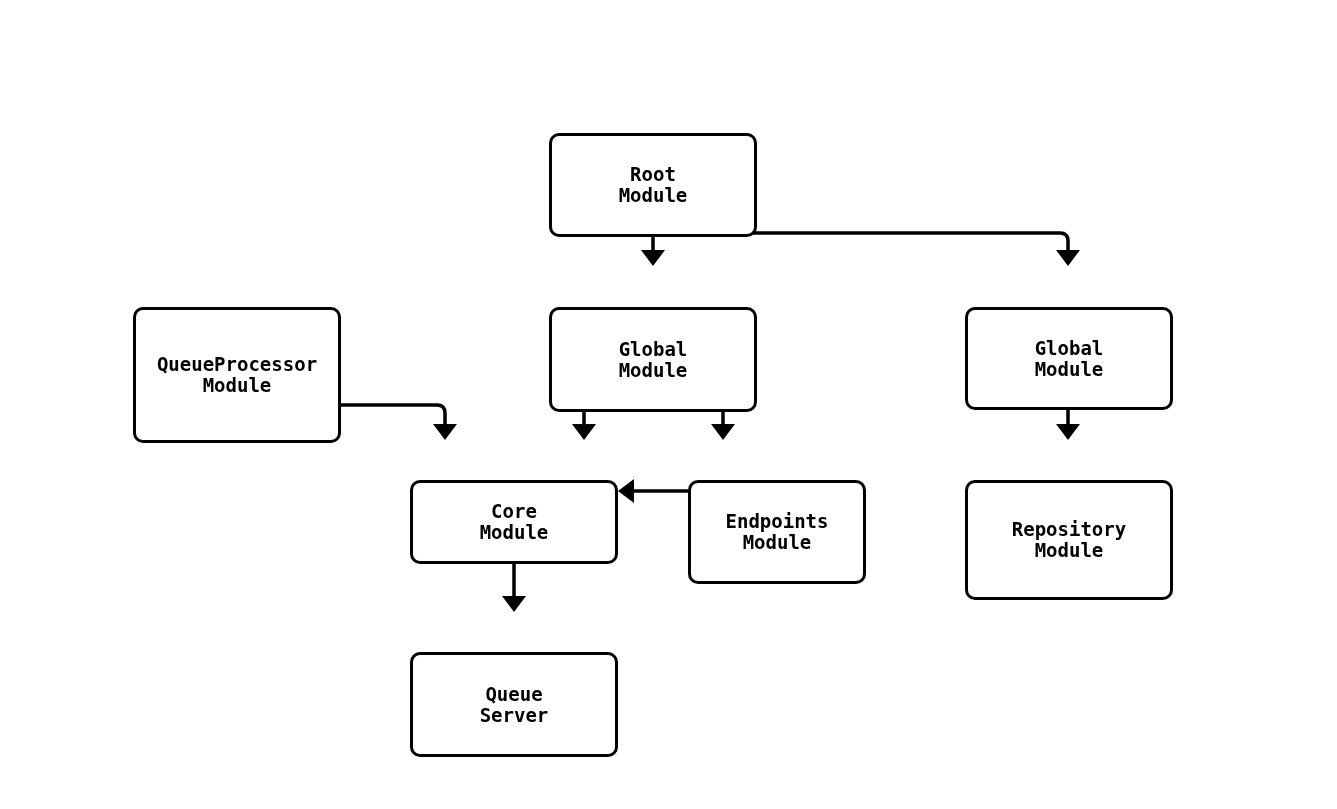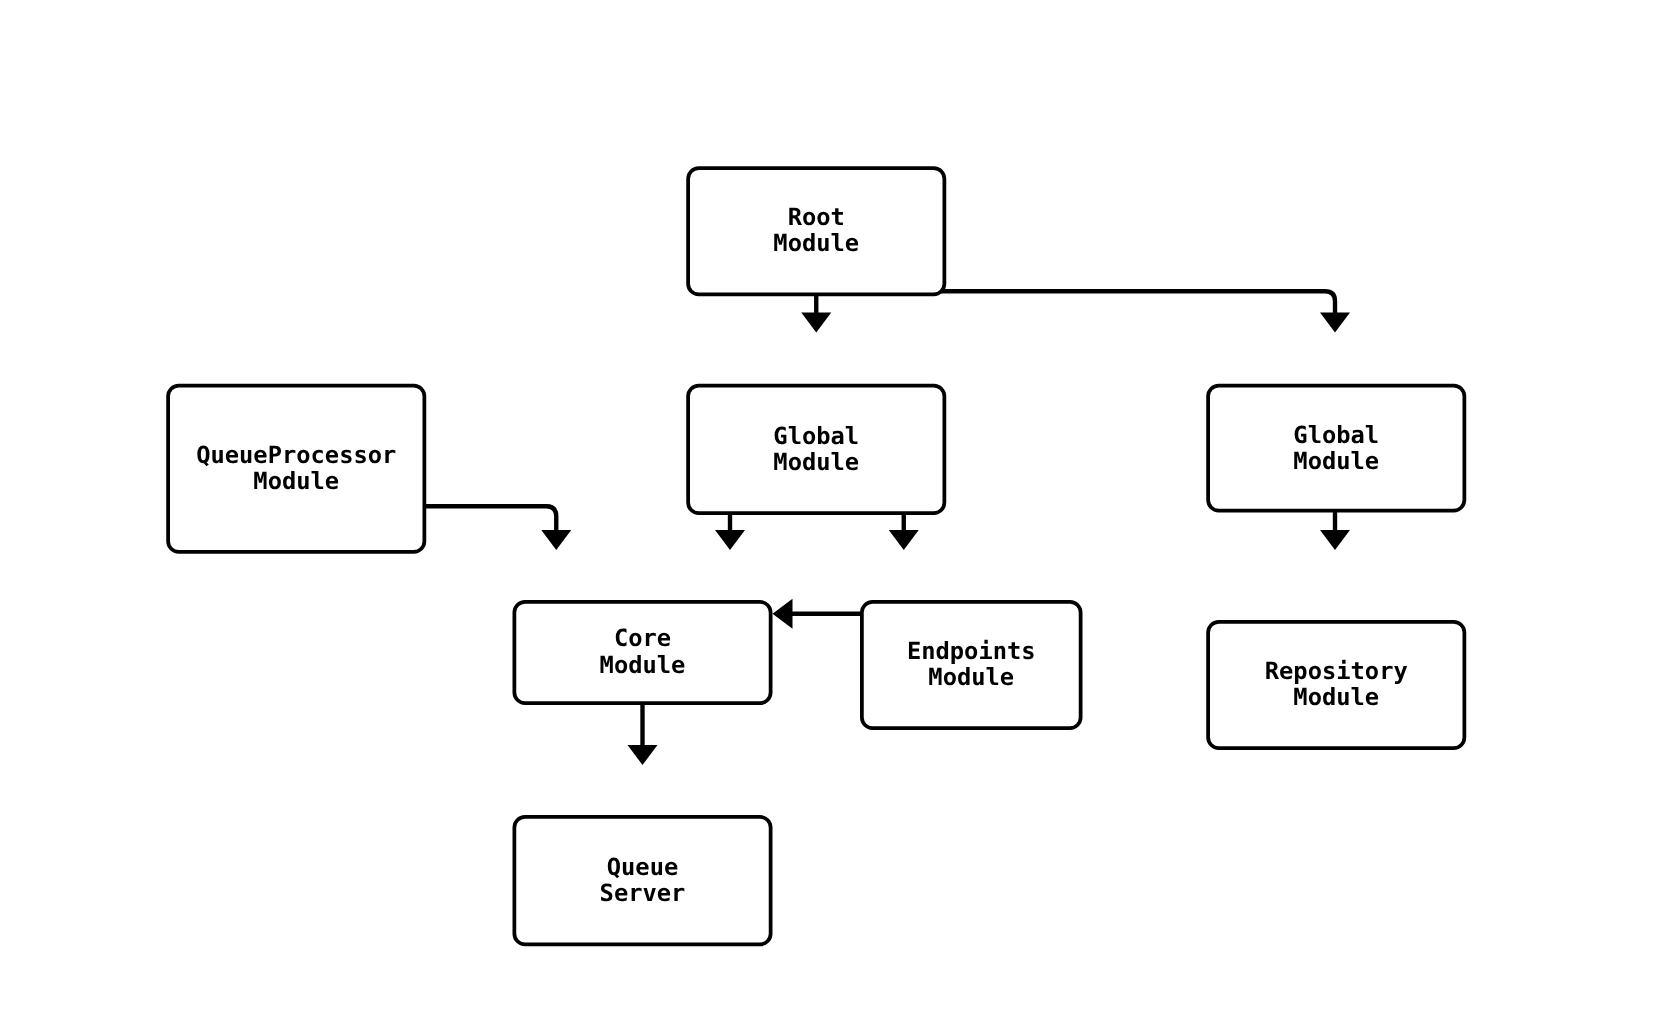--- a/index.html
+++ b/index.html
@@ -108,19 +108,19 @@
 
   <div class="node" style="left:965px; top:267px; width:208px; height:103px;">Global
 Module</div>
 
   <div class="node" style="left:410px; top:440px; width:208px; height:84px;">Core
 Module</div>
 
   <div class="node" style="left:688px; top:440px; width:178px; height:104px;">Endpoints
 Module</div>
 
-  <div class="node" style="left:965px; top:456px; width:208px; height:104px;">Repository
+  <div class="node" style="left:965px; top:440px; width:208px; height:120px;">Repository
 Module</div>
 
   <div class="node" style="left:410px; top:612px; width:208px; height:105px;">Queue
 Server</div>
 
 </div>
 
 </body></html>

